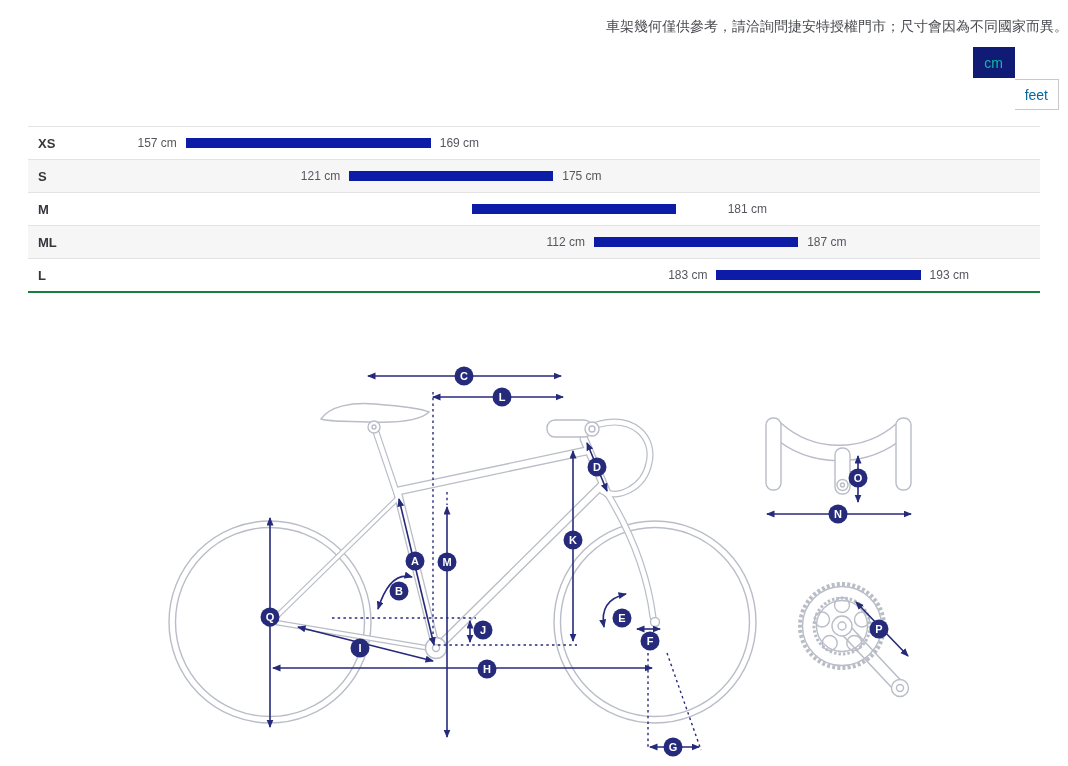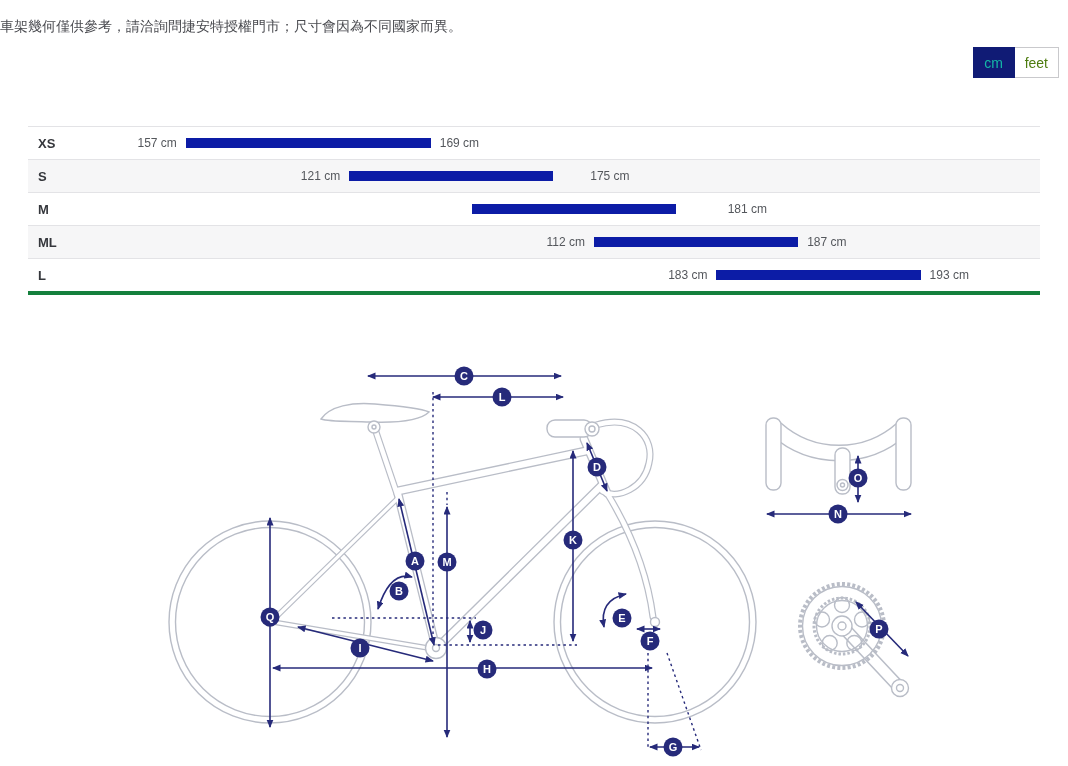--- a/index.html
+++ b/index.html
@@ -1,27 +1,27 @@
 <!DOCTYPE html>
 <html style="--bar: #0c1ca6; --navy: #101b75; --dim: #262a7a; --outline: #b9bdc7;"><head>
 <meta charset="utf-8">
 <style>
   html,body{margin:0;padding:0;background:#fff;}
   body{width:1068px;height:766px;position:relative;overflow:hidden;
        font-family:"Liberation Sans","DejaVu Sans",sans-serif;}
   
-  .note{position:absolute;top:18px;left:0;right:0;text-align:left;
+  .note{position:absolute;top:18px;left:0;right:0;text-align:right;
         font-size:14px;color:#4a4b50;}
   .unit-toggle{position:absolute;top:47px;right:9px;display:flex;}
   .unit-opt{min-width:42px;height:31px;display:flex;align-items:center;justify-content:center;
         font-size:14px;box-sizing:border-box;cursor:pointer;padding:0 10px;}
   .unit-opt.selected{background:var(--navy,#101b75);color:#14b8a6;border:1px solid var(--navy,#101b75);}
-  .unit-opt:not(.selected){background:#fff;color:#4d7c0f;border:1px solid #c9c9cc;border-left:none;}
+  .unit-opt:not(.selected){background:#fff;color:#0369a1;border:1px solid #c9c9cc;border-left:none;margin-top:32px;}
   
-  .size-table{position:absolute;top:126px;left:28px;right:28px;border-bottom:4px solid #15803d;}
+  .size-table{position:absolute;top:126px;left:28px;right:28px;border-bottom:2px solid #15803d;}
   .srow{position:relative;height:32px;border-top:1px solid #e3e3e6;background:#fff;}
   .srow.alt{background:#f6f6f7;}
   .sz{position:absolute;left:10px;top:50%;transform:translateY(-50%);
       font-weight:bold;font-size:13px;color:#35373c;}
   .hv{position:absolute;top:50%;transform:translateY(-50%);font-size:12px;
       color:#54575c;white-space:nowrap;}
   .minv{left:0;text-align:right;padding-right:9px;box-sizing:border-box;}
   .maxv{padding-left:9px;}
   .hbar{position:absolute;top:50%;transform:translateY(-50%);height:10px;
       background:var(--bar,#0c1ca6);}
@@ -57,21 +57,21 @@
     <div class="srow">
       <span class="sz">XS</span>
       <span class="hv minv" style="width: 15.6%;">157 cm</span>
       <div class="hbar" style="left: 15.6%; width: 24.2%;"></div>
       <span class="hv maxv" style="left: 39.8%;">169 cm</span>
     </div>
     <div class="srow alt">
       <span class="sz">S</span>
       <span class="hv minv" style="width: 31.7333%;">121 cm</span>
       <div class="hbar" style="left: 31.7333%; width: 20.1667%;"></div>
-      <span class="hv maxv" style="left: 51.9%; margin-left: 28px;">175 cm</span>
+      <span class="hv maxv" style="left: 51.9%;">175 cm</span>
     </div>
     <div class="srow">
       <span class="sz">M</span>
       <div class="hbar" style="left: 43.8333%; width: 20.1667%;"></div>
       <span class="hv maxv" style="left: 64%; margin-left: 43px;">181 cm</span>
     </div>
     <div class="srow alt">
       <span class="sz">ML</span>
       <span class="hv minv" style="width: 55.9333%;">112 cm</span>
       <div class="hbar" style="left: 55.9333%; width: 20.1667%;"></div>

